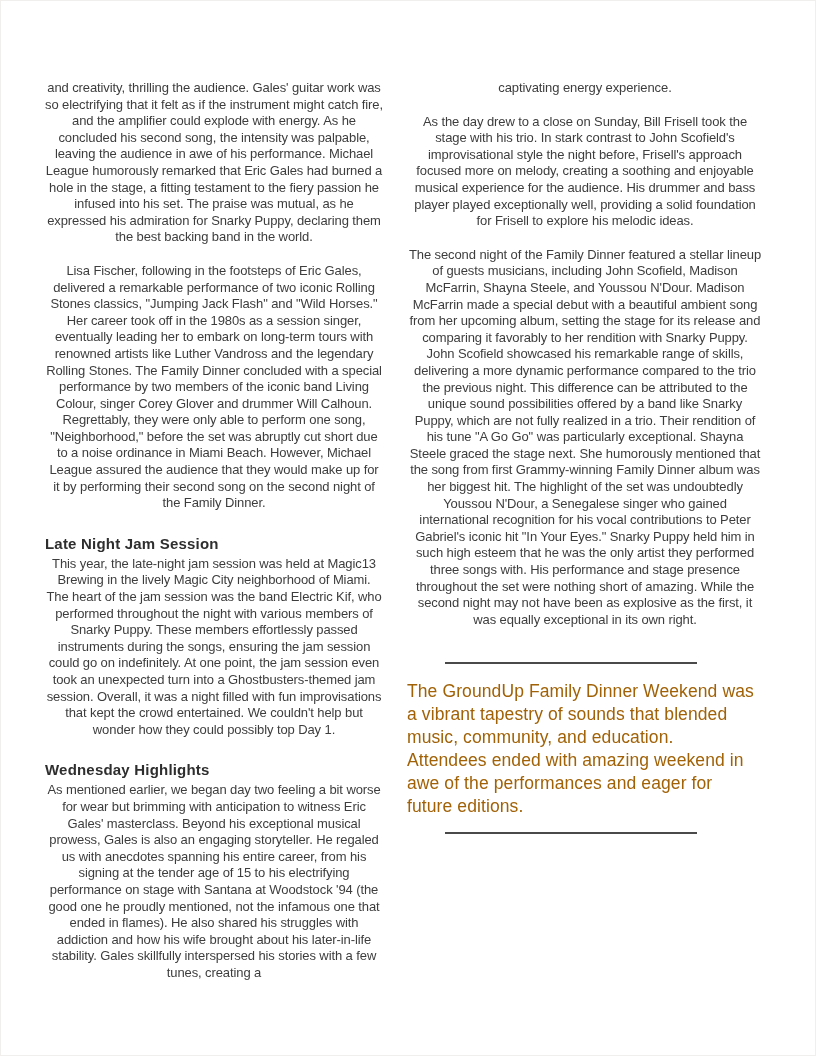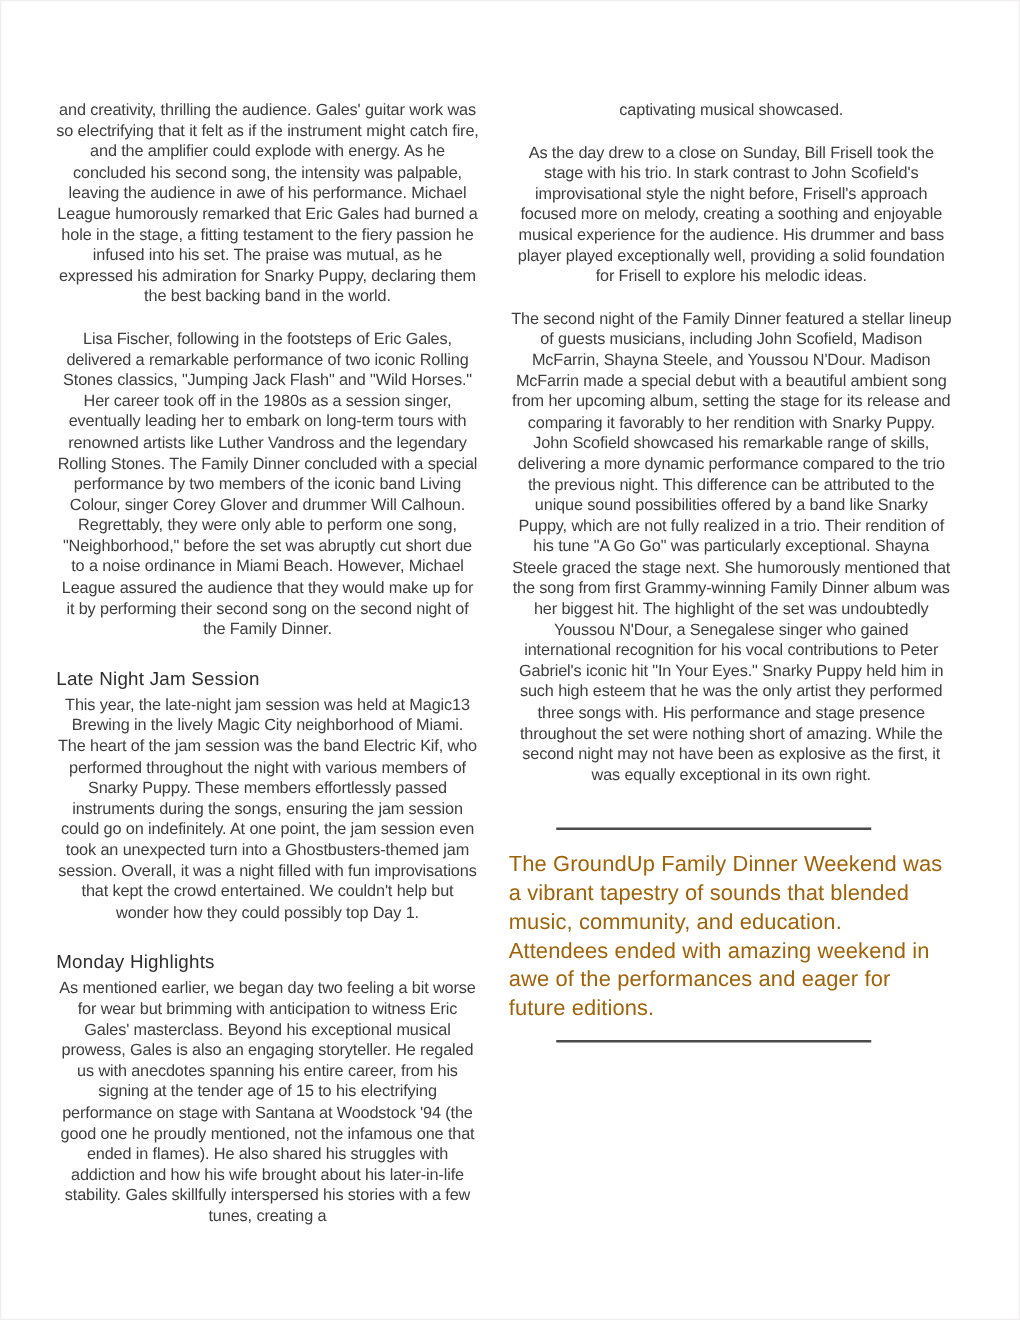--- a/index.html
+++ b/index.html
@@ -26,21 +26,21 @@
   .col-right { width: 356px; flex: 0 0 auto; }
   .body-text {
     font-size: 13px;
     line-height: 16.6px;
     letter-spacing: -0.1px;
     margin: 0 0 17px 0;
     text-align: center;
   }
   .section-heading {
     font-size: 15px;
-    font-weight: normal;
+    font-weight: bold;
     color: #2e2e2e;
     letter-spacing: 0.2px;
     margin: 22px 0 3px 0;
     line-height: 19px;
   }
   .quote-block {
     margin-top: 15px;
   }
   .quote-rule {
     width: 252px;
@@ -64,26 +64,26 @@
 <body>
 
 <div class="page">
   <div class="columns">
 
     <div class="col-left">
       <p class="body-text">and creativity, thrilling the audience. Gales' guitar work was so electrifying that it felt as if the instrument might catch fire, and the amplifier could explode with energy. As he concluded his second song, the intensity was palpable, leaving the audience in awe of his performance. Michael League humorously remarked that Eric Gales had burned a hole in the stage, a fitting testament to the fiery passion he infused into his set. The praise was mutual, as he expressed his admiration for Snarky Puppy, declaring them the best backing band in the world.</p>
       <p class="body-text">Lisa Fischer, following in the footsteps of Eric Gales, delivered a remarkable performance of two iconic Rolling Stones classics, "Jumping Jack Flash" and "Wild Horses." Her career took off in the 1980s as a session singer, eventually leading her to embark on long-term tours with renowned artists like Luther Vandross and the legendary Rolling Stones. The Family Dinner concluded with a special performance by two members of the iconic band Living Colour, singer Corey Glover and drummer Will Calhoun. Regrettably, they were only able to perform one song, "Neighborhood," before the set was abruptly cut short due to a noise ordinance in Miami Beach. However, Michael League assured the audience that they would make up for it by performing their second song on the second night of the Family Dinner.</p>
       <h2 class="section-heading">Late Night Jam Session</h2>
       <p class="body-text">This year, the late-night jam session was held at Magic13 Brewing in the lively Magic City neighborhood of Miami. The heart of the jam session was the band Electric Kif, who performed throughout the night with various members of Snarky Puppy. These members effortlessly passed instruments during the songs, ensuring the jam session could go on indefinitely. At one point, the jam session even took an unexpected turn into a Ghostbusters-themed jam session. Overall, it was a night filled with fun improvisations that kept the crowd entertained. We couldn't help but wonder how they could possibly top Day 1.</p>
-      <h2 class="section-heading">Monday Highlights</h2>
+      <h2 class="section-heading">Wednesday Highlights</h2>
       <p class="body-text">As mentioned earlier, we began day two feeling a bit worse for wear but brimming with anticipation to witness Eric Gales' masterclass. Beyond his exceptional musical prowess, Gales is also an engaging storyteller. He regaled us with anecdotes spanning his entire career, from his signing at the tender age of 15 to his electrifying performance on stage with Santana at Woodstock '94 (the good one he proudly mentioned, not the infamous one that ended in flames). He also shared his struggles with addiction and how his wife brought about his later-in-life stability. Gales skillfully interspersed his stories with a few tunes, creating a</p>
     </div>
 
     <div class="col-right">
-      <p class="body-text">captivating musical showcased.</p>
+      <p class="body-text">captivating energy experience.</p>
       <p class="body-text">As the day drew to a close on Sunday, Bill Frisell took the stage with his trio. In stark contrast to John Scofield's improvisational style the night before, Frisell's approach focused more on melody, creating a soothing and enjoyable musical experience for the audience. His drummer and bass player played exceptionally well, providing a solid foundation for Frisell to explore his melodic ideas.</p>
       <p class="body-text">The second night of the Family Dinner featured a stellar lineup of guests musicians, including John Scofield, Madison McFarrin, Shayna Steele, and Youssou N'Dour. Madison McFarrin made a special debut with a beautiful ambient song from her upcoming album, setting the stage for its release and comparing it favorably to her rendition with Snarky Puppy. John Scofield showcased his remarkable range of skills, delivering a more dynamic performance compared to the trio the previous night. This difference can be attributed to the unique sound possibilities offered by a band like Snarky Puppy, which are not fully realized in a trio. Their rendition of his tune "A Go Go" was particularly exceptional. Shayna Steele graced the stage next. She humorously mentioned that the song from first Grammy-winning Family Dinner album was her biggest hit. The highlight of the set was undoubtedly Youssou N'Dour, a Senegalese singer who gained international recognition for his vocal contributions to Peter Gabriel's iconic hit "In Your Eyes." Snarky Puppy held him in such high esteem that he was the only artist they performed three songs with. His performance and stage presence throughout the set were nothing short of amazing. While the second night may not have been as explosive as the first, it was equally exceptional in its own right.</p>
 
       <div class="quote-block">
         <hr class="quote-rule top">
         <p class="pull-quote">The GroundUp Family Dinner Weekend was a vibrant tapestry of sounds that blended music, community, and education.  Attendees ended with amazing weekend in awe of the performances and eager for future editions.</p>
         <hr class="quote-rule bottom">
       </div>
     </div>
 

